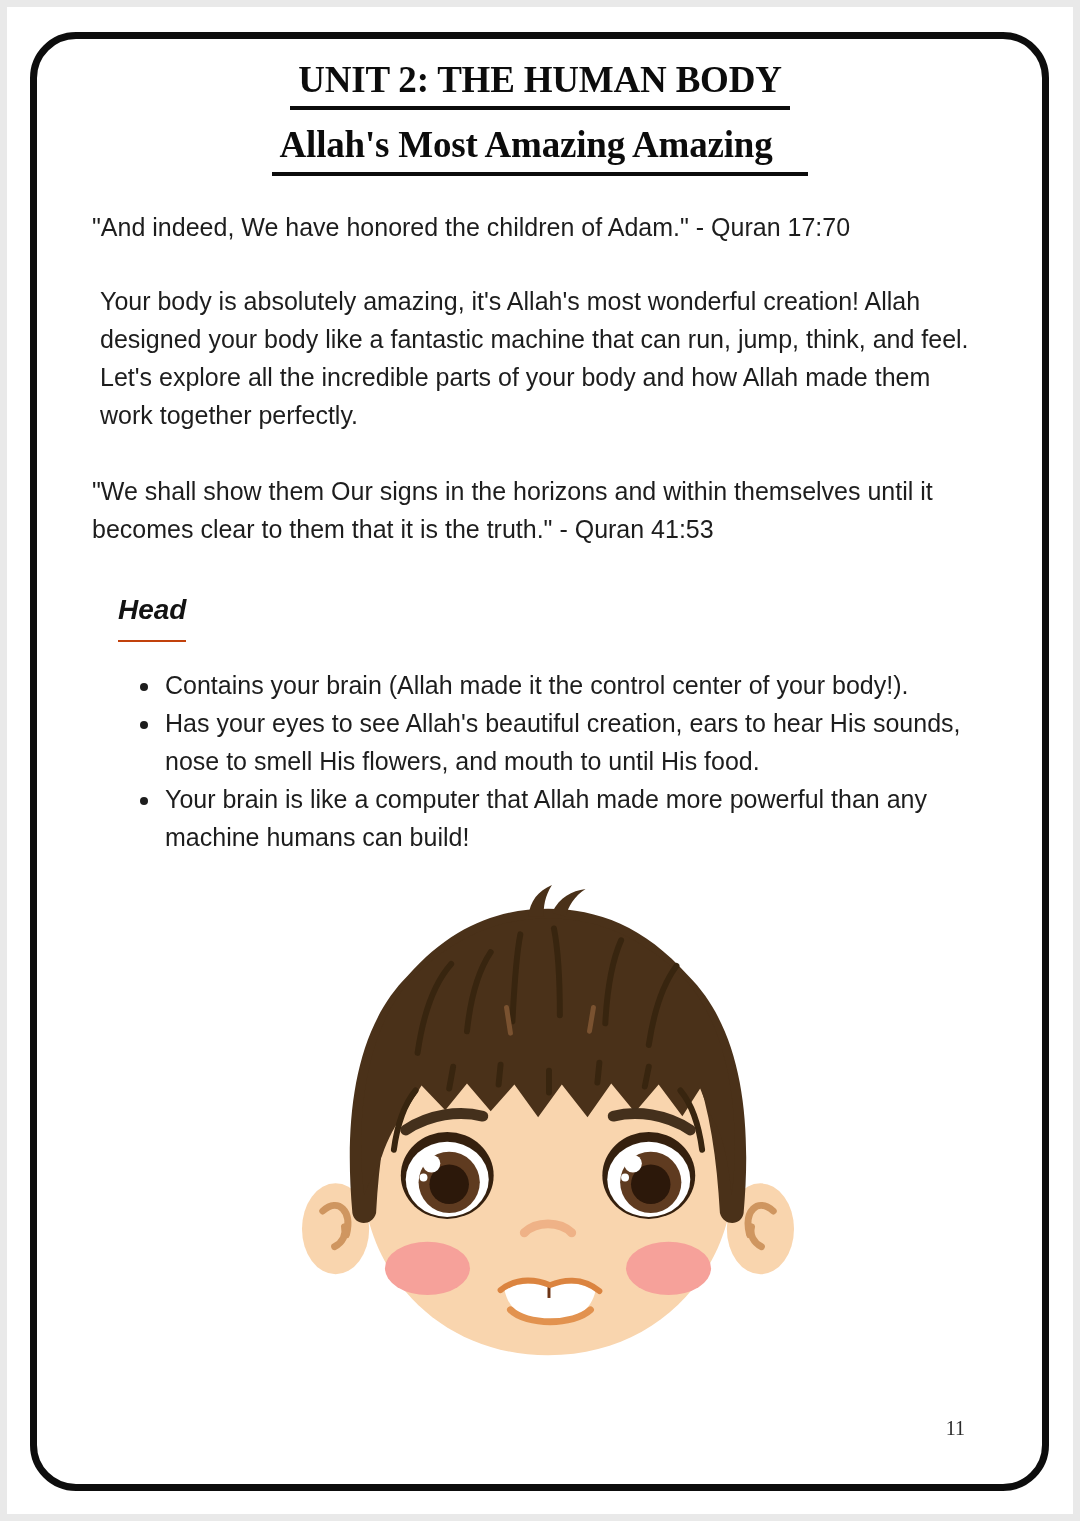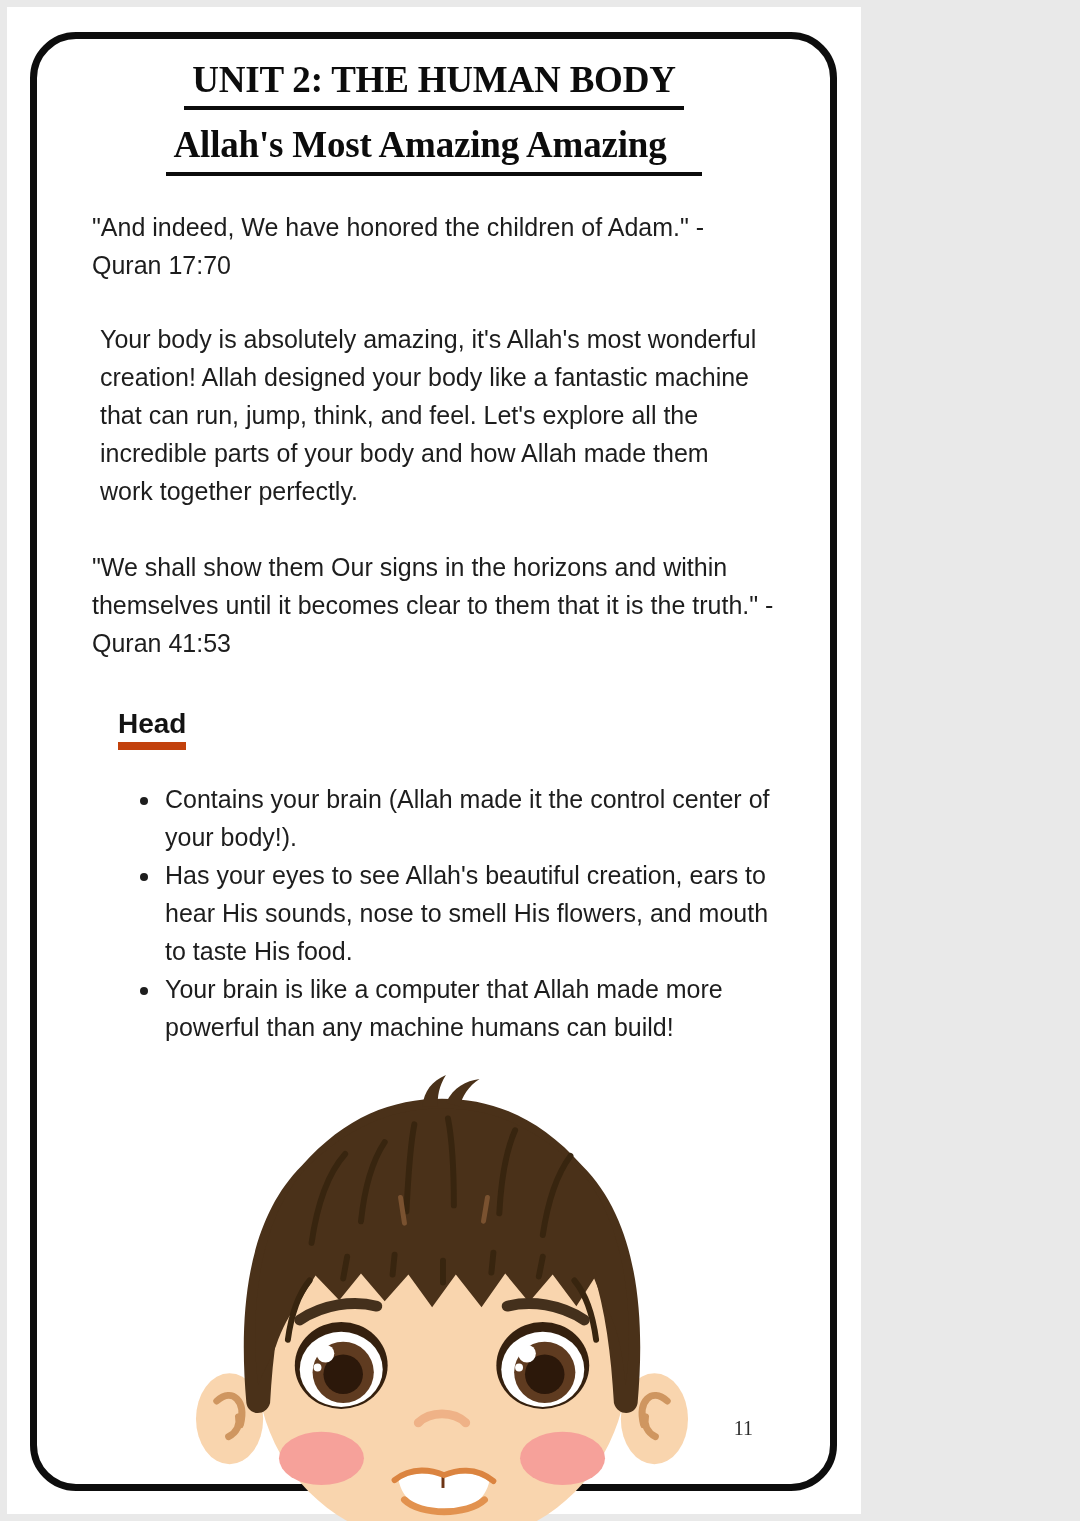--- a/index.html
+++ b/index.html
@@ -5,21 +5,21 @@
   html,body { margin:0; padding:0; }
   body {
     width:1080px; height:1521px;
     background:#e9e9e9;
     font-family:"Liberation Sans", sans-serif;
     position:relative;
     overflow:hidden;
   }
   .sheet {
     position:absolute; left:7px; top:7px;
-    width:854px; height:1507px;
+    width:1066px; height:1507px;
     background:#ffffff;
   }
   .frame {
     position:absolute; left:23px; top:25px; right:24px; bottom:23px;
     border:7px solid #0d0d0d;
     border-radius:46px;
     pointer-events:none;
   }
   .content { position:absolute; left:85px; right:85px; top:0; }
 
@@ -45,21 +45,21 @@
   .q2    { margin-top:38px; }
 
   .parts-heading {
     margin:42px 0 0; text-align:center;
     font-size:26px; line-height:30px; font-weight:700; color:#131313;
   }
   .head-sub {
     margin:46px 0 0 26px;
     font-size:28px; line-height:32px; font-weight:700; color:#131313;
   }
-  .head-sub .ul { border-bottom:8px solid #c2410c; padding-bottom:3px; }
+  .head-sub .ul { border-bottom:2px solid #c2410c; padding-bottom:15px;font-style:italic; }
 
   ul.bullets { margin:40px 0 0; padding:0 0 0 70px; list-style:disc; }
   ul.bullets li { padding-left:3px; }
 
   .face-wrap {
     width:494px; height:500px;
     margin:24px auto 0;
     transform:translateX(8px);
   }
   .face-wrap svg { display:block; width:100%; height:100%; }
@@ -87,21 +87,21 @@
 
     <p class="para">Your body is absolutely amazing, it's Allah's most wonderful creation! Allah designed your body like a fantastic machine that can run, jump, think, and feel. Let's explore all the incredible parts of your body and how Allah made them work together perfectly.</p>
 
     <p class="quote q2">"We shall show them Our signs in the horizons and within themselves until it becomes clear to them that it is the truth." - Quran 41:53</p>
 
 
     <h3 class="head-sub"><span class="ul">Head</span></h3>
 
     <ul class="bullets">
       <li>Contains your brain (Allah made it the control center of your body!).</li>
-      <li>Has your eyes to see Allah's beautiful creation, ears to hear His sounds, nose to smell His flowers, and mouth to taste His food.</li>
+      <li>Has your eyes to see Allah's beautiful creation, ears to hear His sounds, nose to smell His flowers, and mouth to until His food.</li>
       <li>Your brain is like a computer that Allah made more powerful than any machine humans can build!</li>
     </ul>
 
     <div class="face-wrap">
       <svg viewBox="0 0 500 500">
 
         <g fill="#f9d5ae">
           <ellipse cx="35" cy="350" rx="34" ry="46"></ellipse>
           <ellipse cx="465" cy="350" rx="34" ry="46"></ellipse>
         </g>

